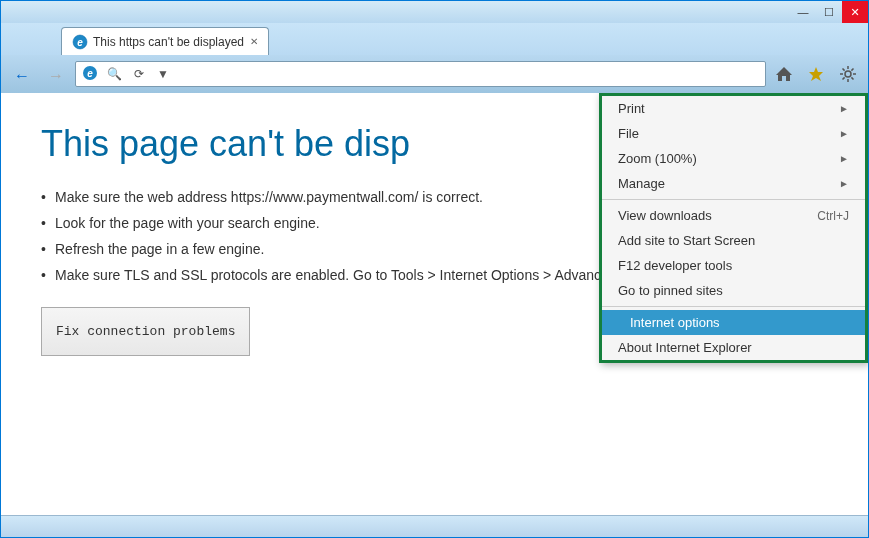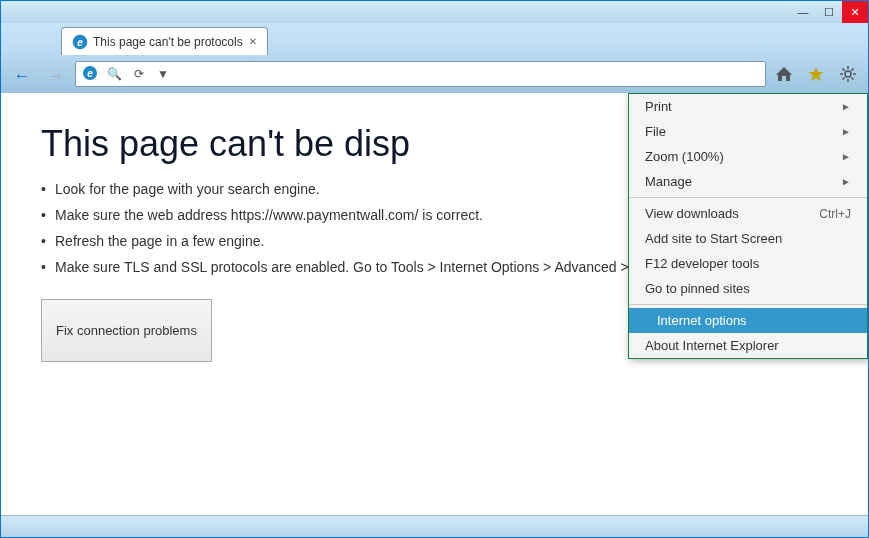--- a/index.html
+++ b/index.html
@@ -198,23 +198,23 @@
     }
 
     .page-content {
       flex: 1;
       padding: 30px 40px;
       overflow: auto;
     }
 
     .error-title {
       font-size: 36px;
-      color: #0f172a;
+      color: #0369a1;
       font-weight: 300;
-      margin-bottom: 16px;
+      margin-bottom: 24px;
       white-space: nowrap;
       overflow: hidden;
     }
 
     .error-list {
       list-style: none;
       margin-bottom: 24px;
     }
 
     .error-list li {
@@ -227,34 +227,35 @@
 
     .error-list li::before {
       content: '•';
       position: absolute;
       left: 0;
     }
 
     .fix-btn {
       border: 1px solid #aaa;
       background: linear-gradient(to bottom, #f5f5f5, #e8e8e8);
-      padding: 23px 14px;
+      padding: 16px 14px;
       font-size: 13px;
       cursor: pointer;
       color: #333;
+      font-family: Liberation Mono, monospace;
     }
 
     
     .context-menu {
       position: absolute;
       top: 0;
       right: 0;
-      width: 240px;
+      width: 269px;
       background: #f5f5f5;
-      border: 1px solid #15803d;
+      border: 3px solid #15803d;
       box-shadow: 2px 2px 8px rgba(0,0,0,0.3);
       z-index: 100;
       font-size: 13px;
     }
 
     .menu-item {
       display: flex;
       align-items: center;
       justify-content: space-between;
       padding: 5px 16px;
@@ -316,21 +317,21 @@
   </div>
 
   <div class="nav-area">
 
     <div class="tabs-row">
       <div class="tab active">
         <svg class="tab-icon ie-logo" viewBox="0 0 16 16">
           <circle cx="8" cy="8" r="7" fill="#1e88c7" stroke="#0066aa" stroke-width="0.5"></circle>
           <text x="8" y="12" font-size="10" text-anchor="middle" fill="white" font-style="italic" font-weight="bold">e</text>
         </svg>
-        <span style="overflow:hidden;text-overflow:ellipsis;white-space:nowrap;max-width:160px;">This page can't be protocols</span>
+        <span style="overflow:hidden;text-overflow:ellipsis;white-space:nowrap;max-width:160px;">This https can't be displayed</span>
         <span class="tab-close">✕</span>
       </div>
     </div>
 
     <div class="address-row">
       <button class="nav-btn">←</button>
       <button class="nav-btn disabled">→</button>
 
       <div class="address-bar">
         <span class="address-icon">
@@ -365,22 +366,22 @@
         </button>
       </div>
     </div>
   </div>
 
   <div class="content-area">
     <div class="page-content">
       <h1 class="error-title">This page can't be disp</h1>
 
       <ul class="error-list">
+        <li>Make sure the web address  https://www.paymentwall.com/ is correct.</li>
         <li>Look for the page with your search engine.</li>
-        <li>Make sure the web address  https://www.paymentwall.com/ is correct.</li>
         <li>Refresh the page in a few engine.</li>
         <li>Make sure TLS and SSL protocols are enabled. Go to Tools &gt; Internet Options &gt; Advanced &gt; Settings &gt; Security</li>
       </ul>
 
       <button class="fix-btn">Fix connection problems</button>
     </div>
 
     <div class="context-menu">
 
       <div class="menu-item">

